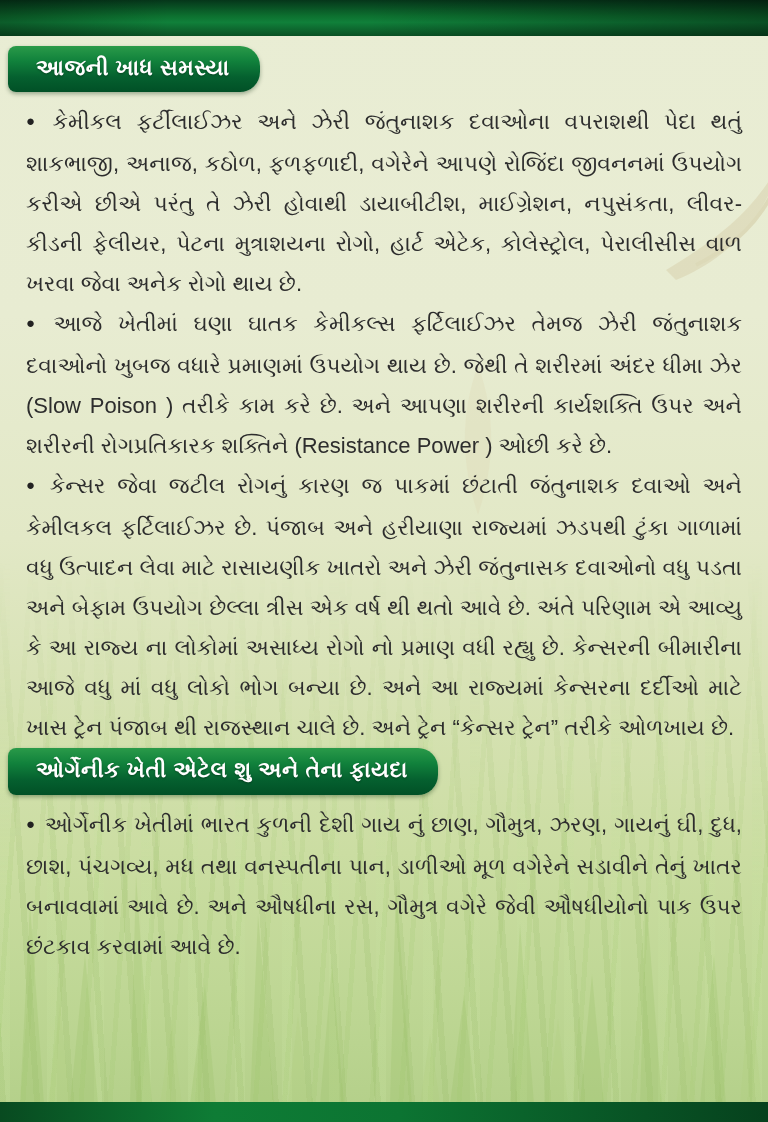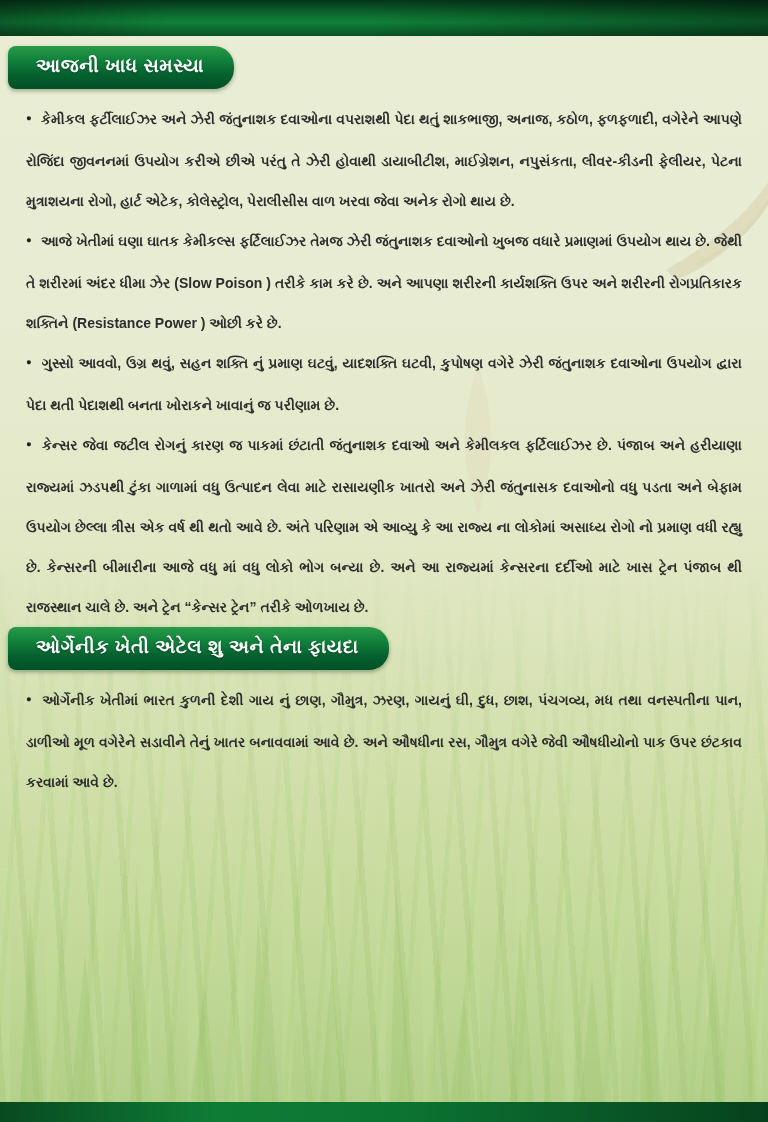--- a/index.html
+++ b/index.html
@@ -36,32 +36,32 @@
   
   .content{position:relative;z-index:2;padding:46px 26px 0 26px;box-sizing:border-box;}
   .title-box{
     display:inline-block;
     margin-left:-18px;
     padding:9px 30px 11px 28px;
     border-radius:8px 20px 20px 8px;
     background:linear-gradient(180deg,#2a9a49 0%,#11823c 32%,#05602f 68%,#015026 100%);
     box-shadow:0 2px 4px rgba(0,40,10,.35);
     color:#ffffff;
-    font-size:19px;font-weight:bold;line-height:1.2;
+    font-size:22px;font-weight:bold;line-height:1.2;
     text-shadow:0 1px 2px rgba(0,0,0,.35);
     letter-spacing:.5px;
   }
   .title-box.second{}
   .paras{margin-top:10px;}
   .paras.second{margin-top:10px;}
   p.body-line{
     margin:0;
     text-align:justify;
-    font-size:14px;
-    font-weight:bold;
+    font-size:22px;
+    font-weight:normal;
     line-height:40px;
     color:#2d2d2d;
   }
   .bullet{font-size:.68em;margin-right:9px;position:relative;top:-3px;color:#222;}
 </style>
 </head>
 <body>
 
 <div class="grass-layer"></div>
 
@@ -105,21 +105,20 @@
 
 <div class="content">
 
   <div class="title-box">
     <span>આજની ખાધ સમસ્યા</span>
   </div>
 
   <div class="paras">
     <p class="body-line"><span class="bullet">●</span><span>કેમીકલ ફર્ટીલાઈઝર અને ઝેરી જંતુનાશક દવાઓના વપરાશથી પેદા થતું શાકભાજી, અનાજ, કઠોળ, ફળફળાદી, વગેરેને આપણે રોજિંદા જીવનનમાં ઉપયોગ કરીએ છીએ પરંતુ તે ઝેરી હોવાથી ડાયાબીટીશ, માઈગ્રેશન, નપુસંકતા, લીવર-કીડની ફેલીયર, પેટના મુત્રાશયના રોગો, હાર્ટ એટેક, કોલેસ્ટ્રોલ, પેરાલીસીસ વાળ ખરવા જેવા અનેક રોગો થાય છે.</span></p>
     <p class="body-line"><span class="bullet">●</span><span>આજે ખેતીમાં ઘણા ઘાતક કેમીકલ્સ ફર્ટિલાઈઝર તેમજ ઝેરી જંતુનાશક દવાઓનો ખુબજ વધારે પ્રમાણમાં ઉપયોગ થાય છે. જેથી તે શરીરમાં અંદર ધીમા ઝેર (Slow Poison ) તરીકે કામ કરે છે. અને આપણા શરીરની કાર્યશક્તિ ઉપર અને શરીરની રોગપ્રતિકારક શક્તિને (Resistance Power ) ઓછી કરે છે.</span></p>
-    <p class="body-line"><span class="bullet">●</span><span>ગુસ્સો આવવો, ઉગ્ર થવું, સહન શક્તિ નું પ્રમાણ ઘટવું, યાદશક્તિ ઘટવી, કુપોષણ વગેરે ઝેરી જંતુનાશક દવાઓના ઉપયોગ દ્વારા પેદા થતી પેદાશથી બનતા ખોરાકને ખાવાનું જ પરીણામ છે.</span></p>
     <p class="body-line"><span class="bullet">●</span><span>કેન્સર જેવા જટીલ રોગનું કારણ જ પાકમાં છંટાતી જંતુનાશક દવાઓ અને કેમીલકલ ફર્ટિલાઈઝર છે. પંજાબ અને હરીયાણા રાજ્યમાં ઝડપથી ટુંકા ગાળામાં વધુ ઉત્પાદન લેવા માટે રાસાયણીક ખાતરો અને ઝેરી જંતુનાસક દવાઓનો વધુ પડતા અને બેફામ ઉપયોગ છેલ્લા ત્રીસ એક વર્ષ થી થતો આવે છે. અંતે પરિણામ એ આવ્યુ કે આ રાજ્ય ના લોકોમાં અસાધ્ય રોગો નો પ્રમાણ વધી રહ્યુ છે. કેન્સરની બીમારીના આજે વધુ માં વધુ લોકો ભોગ બન્યા છે. અને આ રાજ્યમાં કેન્સરના દર્દીઓ માટે ખાસ ટ્રેન પંજાબ થી રાજસ્થાન ચાલે છે. અને ટ્રેન “કેન્સર ટ્રેન” તરીકે ઓળખાય છે.</span></p>
   </div>
 
   <div class="title-box second">
     <span>ઓર્ગેનીક ખેતી એટેલ શુ અને તેના ફાયદા</span>
   </div>
 
   <div class="paras second">
     <p class="body-line"><span class="bullet">●</span><span>ઓર્ગેનીક ખેતીમાં ભારત કુળની દેશી ગાય નું છાણ, ગૌમુત્ર, ઝરણ, ગાયનું ઘી, દુધ, છાશ, પંચગવ્ય, મધ તથા વનસ્પતીના પાન, ડાળીઓ મૂળ વગેરેને સડાવીને તેનું ખાતર બનાવવામાં આવે છે. અને ઔષધીના રસ, ગૌમુત્ર વગેરે જેવી ઔષધીયોનો પાક ઉપર છંટકાવ કરવામાં આવે છે.</span></p>
 

